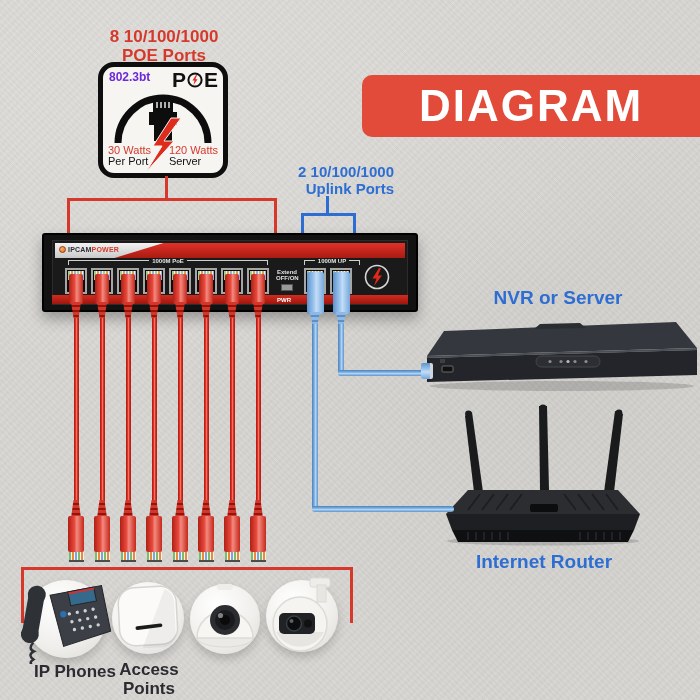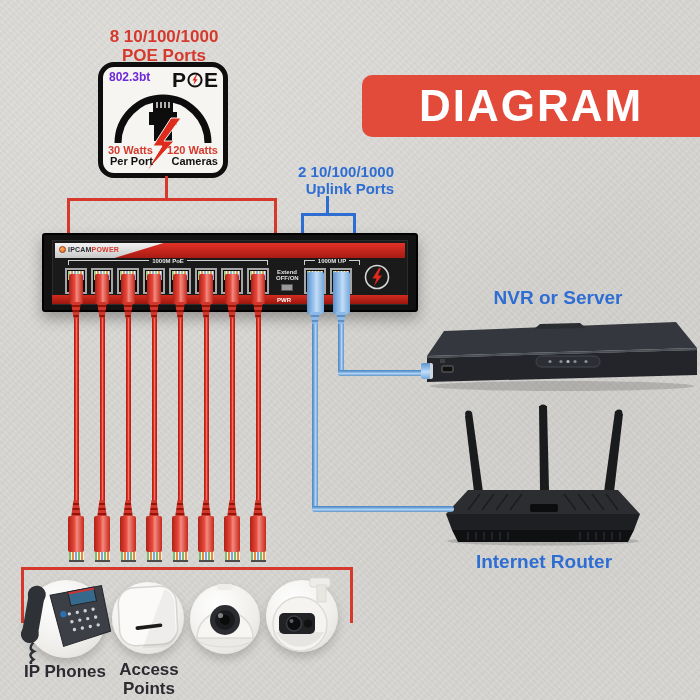--- a/index.html
+++ b/index.html
@@ -28,21 +28,21 @@
                font-size:15px;font-weight:bold;line-height:1.15;}
   .net-label{font-size:19px;font-weight:bold;color:var(--accent-blue);text-align:center;}
   .nvr-label{left:452px;top:287px;width:212px;}
   .router-label{left:438px;top:551px;width:212px;}
 
   
   .badge{left:98px;top:62px;width:130px;height:116px;background:#f6f5f2;border:5px solid #0e0e0e;border-radius:16px;box-sizing:border-box;}
   .badge-std{left:6px;top:3px;font-size:12px;font-weight:bold;color:#6d28d9;}
   .badge-logo{right:5px;top:1px;display:flex;align-items:center;font-size:21px;font-weight:bold;color:#111;}
   .badge-logo svg{margin:0 1px;}
-  .badge-watts{bottom:5px;text-align:right;line-height:1.05;font-weight:bold;font-size:11px;}
+  .badge-watts{bottom:5px;text-align:left;line-height:1.05;font-weight:normal;font-size:11px;}
   .badge-watts .v{color:var(--accent-red);}
   .badge-watts .s{color:#111;}
   .bw-left{left:5px;}
   .bw-right{right:5px;}
 
   
   .rline{background:var(--accent-red);}
   .bline{background:var(--accent-blue);}
 
   
@@ -134,21 +134,21 @@
       <line x1="58" y1="17" x2="58" y2="23" stroke="#f6f5f2" stroke-width="1.4"></line>
       <path d="M38,27 h28 v13 h-5 v16 h-18 v-16 h-5 z" fill="#0d0d0d"></path>
       <polygon points="60,33 42,61 51,61 35,87 63,56 53,56 70,33" fill="#df2b1c" stroke="#f6f5f2" stroke-width="1"></polygon>
     </svg>
     <div class="abs badge-watts bw-left">
       <div class="v">30 Watts</div>
       <div class="s">Per Port</div>
     </div>
     <div class="abs badge-watts bw-right">
       <div class="v">120 Watts</div>
-      <div class="s">Cameras</div>
+      <div class="s">Server</div>
     </div>
   </div>
 
   <div class="abs rline" style="left:165px;top:176px;width:3px;height:24px;"></div>
   <div class="abs rline" style="left:67px;top:198px;width:210px;height:3px;"></div>
   <div class="abs rline" style="left:67px;top:198px;width:3px;height:38px;"></div>
   <div class="abs rline" style="left:274px;top:198px;width:3px;height:38px;"></div>
 
   <div class="abs uplink-callout">
     <div>2 10/100/1000</div>
@@ -309,21 +309,21 @@
     <rect x="46" y="2" width="20" height="9" rx="2" fill="#efede9" stroke="#dcdad6"></rect>
     <rect x="53" y="9" width="9" height="17" fill="#e8e6e1" stroke="#dcdad6"></rect>
     <circle cx="36" cy="48" r="27" fill="#f5f4f1" stroke="#dddbd7" stroke-width="1.5"></circle>
     <path d="M12,56 a27,27 0 0 0 48,0 z" fill="rgba(0,0,0,.06)"></path>
     <rect x="15" y="37" width="36" height="21" rx="5" fill="#202226"></rect>
     <circle cx="30" cy="47.5" r="7.5" fill="#0c0d0e" stroke="#3a3d42" stroke-width="1.5"></circle>
     <circle cx="44" cy="47.5" r="4" fill="#111"></circle>
     <circle cx="27.5" cy="45" r="2" fill="rgba(255,255,255,.35)"></circle>
   </svg>
 
-  <div class="dev-label" style="left:14px;top:662px;width:102px;">IP Phones</div>
+  <div class="dev-label" style="left:24px;top:662px;width:102px;">IP Phones</div>
   <div class="dev-label" style="left:108px;top:660px;width:82px;">
     <div>Access</div>
     <div>Points</div>
   </div>
 
 <div class="port abs" style="left: 65px; top: 268px;"></div>
     <div class="port abs" style="left: 91px; top: 268px;"></div>
     <div class="port abs" style="left: 117px; top: 268px;"></div>
     <div class="port abs" style="left: 143px; top: 268px;"></div>
     <div class="port abs" style="left: 169px; top: 268px;"></div>

